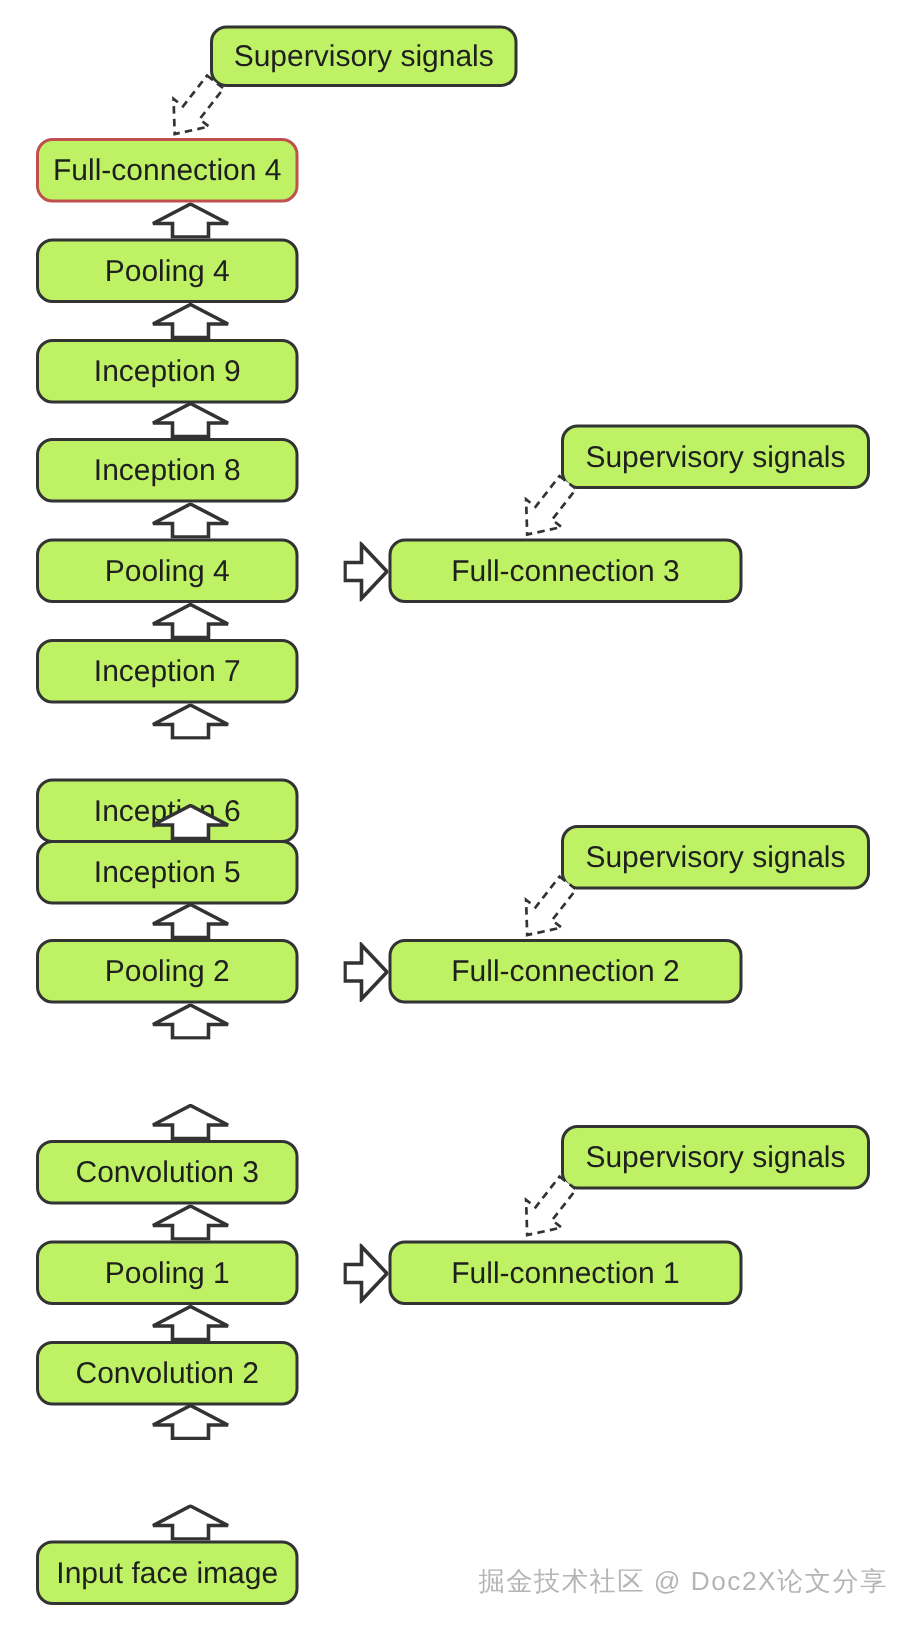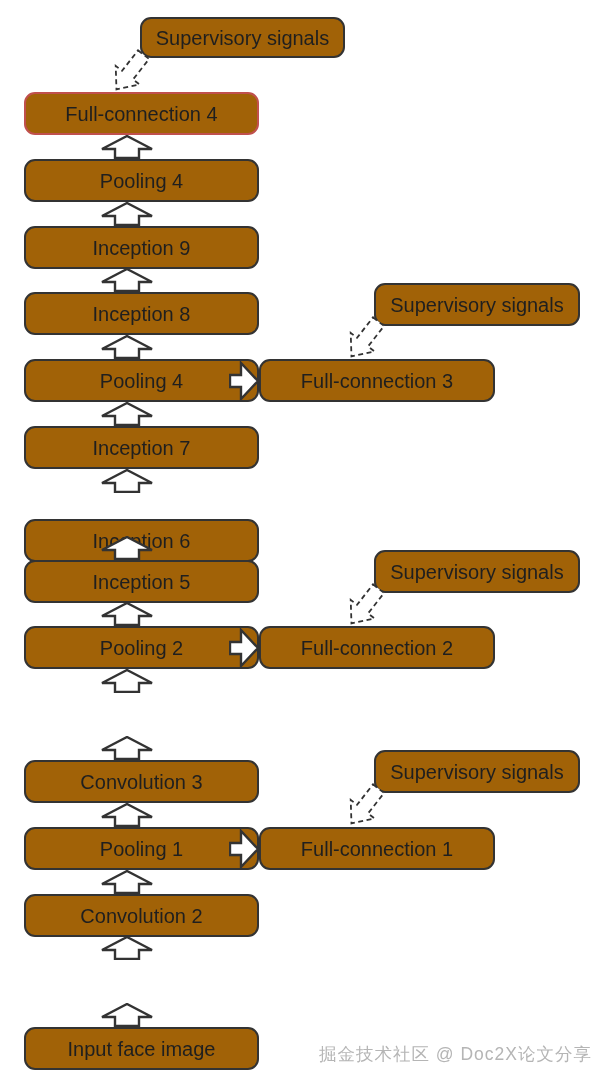--- a/index.html
+++ b/index.html
@@ -13,32 +13,32 @@
   .canvas {
     position: relative;
     width: 601px;
     height: 1085px;
     background: #ffffff;
     overflow: hidden;
     font-family: "Liberation Sans", sans-serif;
   }
   .box {
     position: absolute;
-    background: #a16207;
+    background: #bef264;
     border: 2.4px solid var(--border);
     border-radius: 11px;
     display: flex;
     align-items: center;
     justify-content: center;
     color: var(--text);
     font-size: 20px;
     line-height: 1;
     white-space: nowrap;
   }
-  .box.main { left: 24px; width: 235px; height: 43px; }
+  .box.main { left: 24px; width: 175px; height: 43px; }
   .box.fc   { left: 259px; width: 236px; height: 43px; }
   .box.sup  { width: 205px; height: 41px; }
   .box.sup-right { left: 374px; width: 206px; height: 43px; }
   .box.highlight { border-color: var(--highlight-border); }
   .arrow { position: absolute; }
   .watermark {
     position: absolute;
     top: 1042px;
     right: 9px;
     font-size: 17.5px;

